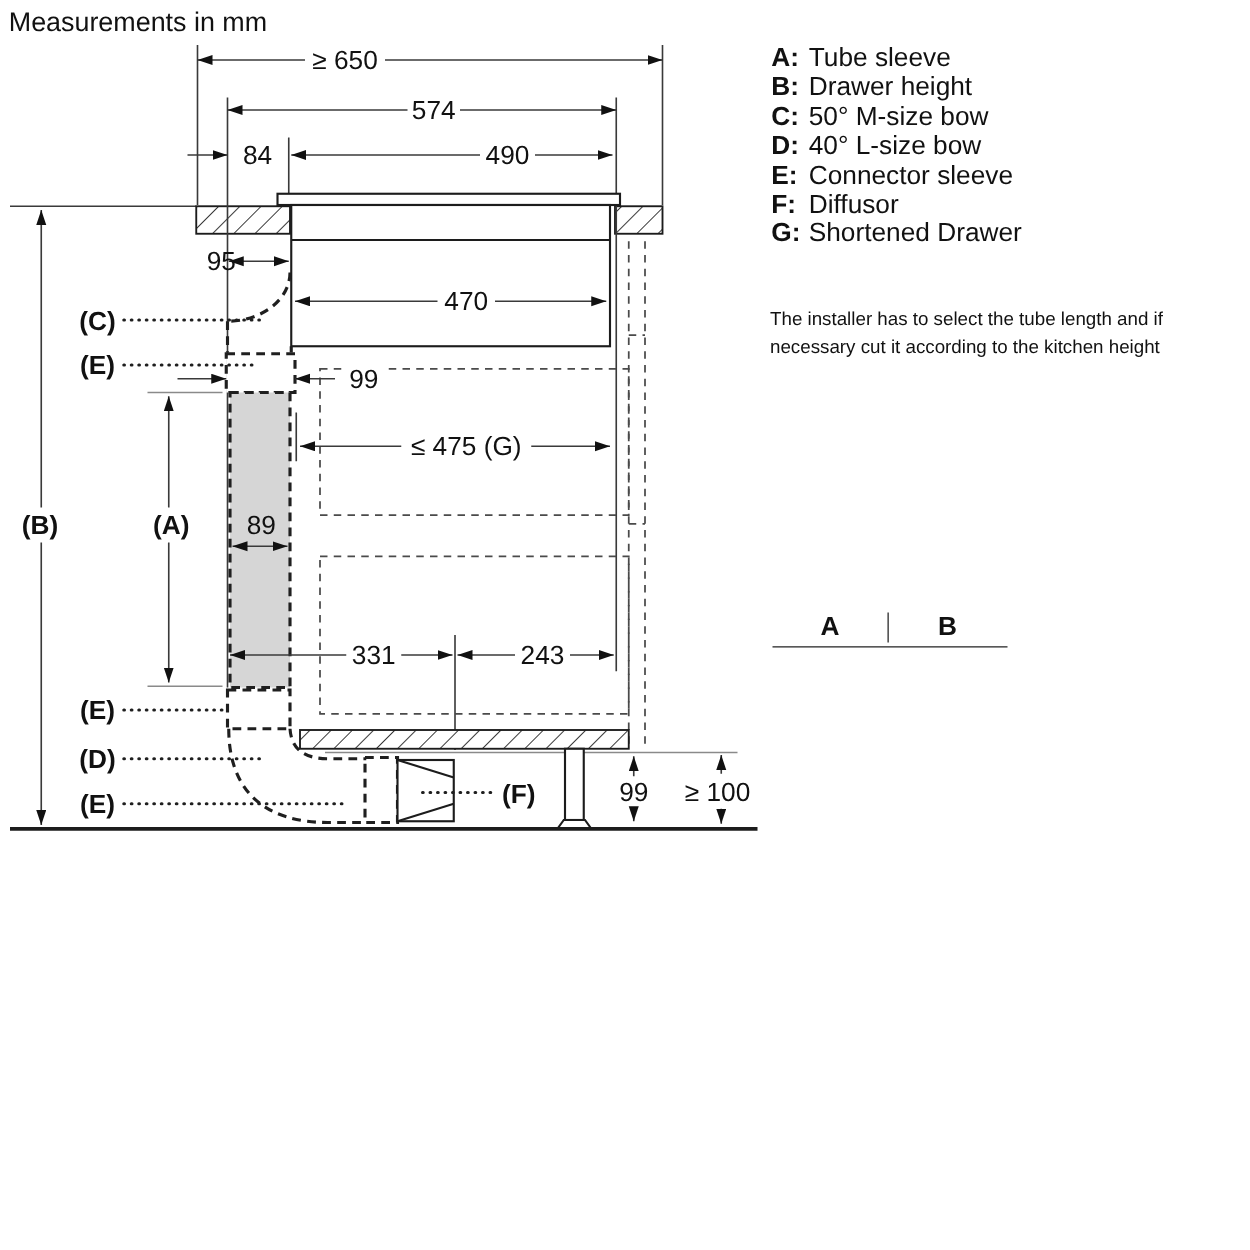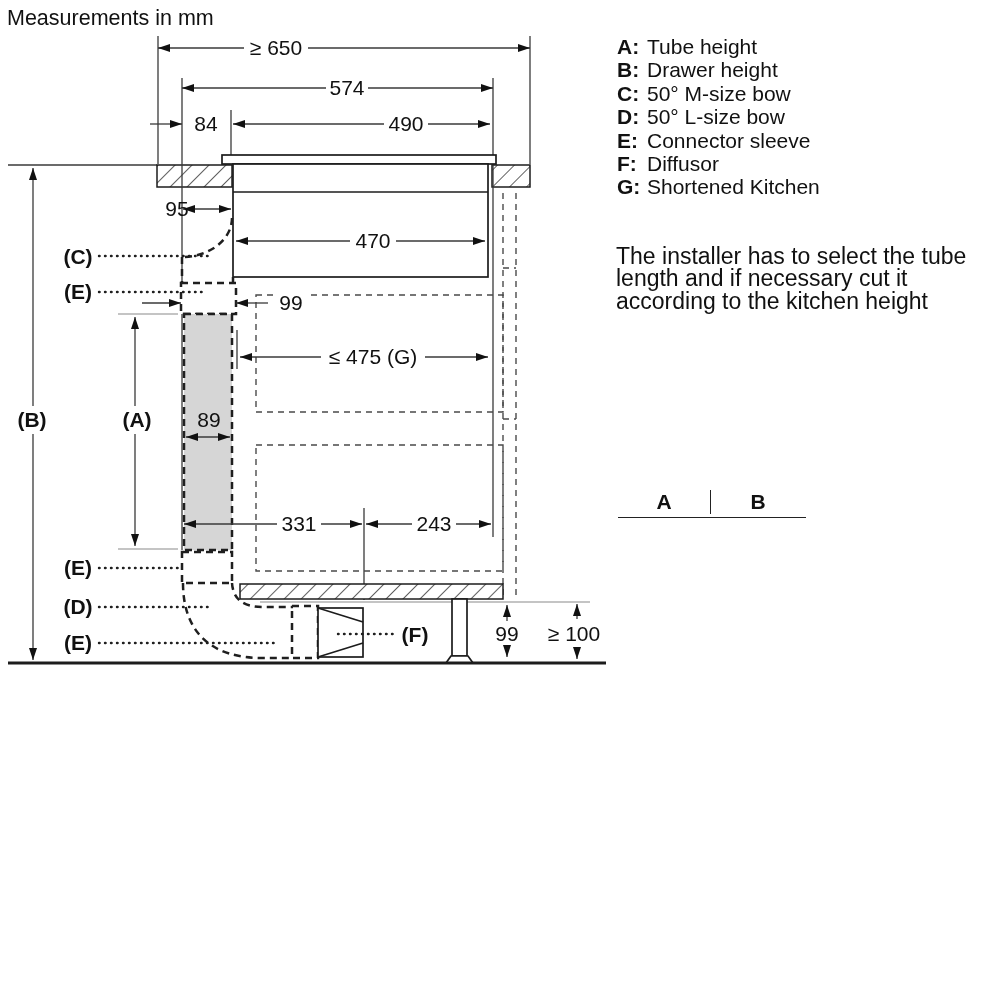--- a/index.html
+++ b/index.html
@@ -5,21 +5,21 @@
   html,body{margin:0;padding:0;background:#fff;}
   #canvas{
     position:relative;width:1000px;height:756px;background:#ffffff;overflow:hidden;
     font-family:"Liberation Sans",sans-serif;color:#111;
   }
   #diagram-svg{position:absolute;left:0;top:0;}
   .page-title{position:absolute;left:7px;top:6px;font-size:21.5px;color:#111;}
   .legend{position:absolute;left:617px;top:35px;font-size:21px;line-height:23.4px;white-space:nowrap;}
   .lrow{display:flex;}
   .lkey{font-weight:bold;min-width:30px;display:inline-block;}
-  .note{position:absolute;left:616px;top:245px;width:362px;font-size:23px;line-height:22.3px;}
+  .note{position:absolute;left:616px;top:245px;width:362px;font-size:15px;line-height:22.3px;}
   .ab-table{position:absolute;left:618px;top:486px;width:188px;font-size:21px;}
   .trow{display:flex;height:29px;align-items:center;}
   .trow.head{height:31px;font-weight:bold;}
   .trow.b1{border-bottom:1.7px solid #222;}
   .tc{text-align:center;}
   .tcA{width:92px;}
   .tcB{width:94px;border-left:1.7px solid #222;}
   
   .thin{stroke:#3a3a3a;stroke-width:1.3;fill:none;}
   .gray-thin{stroke:#8a8a8a;stroke-width:1.2;fill:none;}
@@ -177,45 +177,45 @@
     <text class="b" x="78" y="299">(E)</text>
     <text class="b" x="78" y="575">(E)</text>
     <text class="b" x="78" y="614">(D)</text>
     <text class="b" x="78" y="650">(E)</text>
     <text class="b" x="415" y="642">(F)</text>
   </svg>
 
   <div class="legend">
     <div class="lrow">
       <span class="lkey">A:</span>
-      <span>Tube height</span>
+      <span>Tube sleeve</span>
     </div>
     <div class="lrow">
       <span class="lkey">B:</span>
       <span>Drawer height</span>
     </div>
     <div class="lrow">
       <span class="lkey">C:</span>
       <span>50° M-size bow</span>
     </div>
     <div class="lrow">
       <span class="lkey">D:</span>
-      <span>50° L-size bow</span>
+      <span>40° L-size bow</span>
     </div>
     <div class="lrow">
       <span class="lkey">E:</span>
       <span>Connector sleeve</span>
     </div>
     <div class="lrow">
       <span class="lkey">F:</span>
       <span>Diffusor</span>
     </div>
     <div class="lrow">
       <span class="lkey">G:</span>
-      <span>Shortened Kitchen</span>
+      <span>Shortened Drawer</span>
     </div>
   </div>
 
   <div class="note">The installer has to select the tube length and if necessary cut it according to the kitchen height</div>
 
   <div class="ab-table">
     <div class="trow head b1">
       <div class="tc tcA">A</div>
       <div class="tc tcB">B</div>
     </div>

